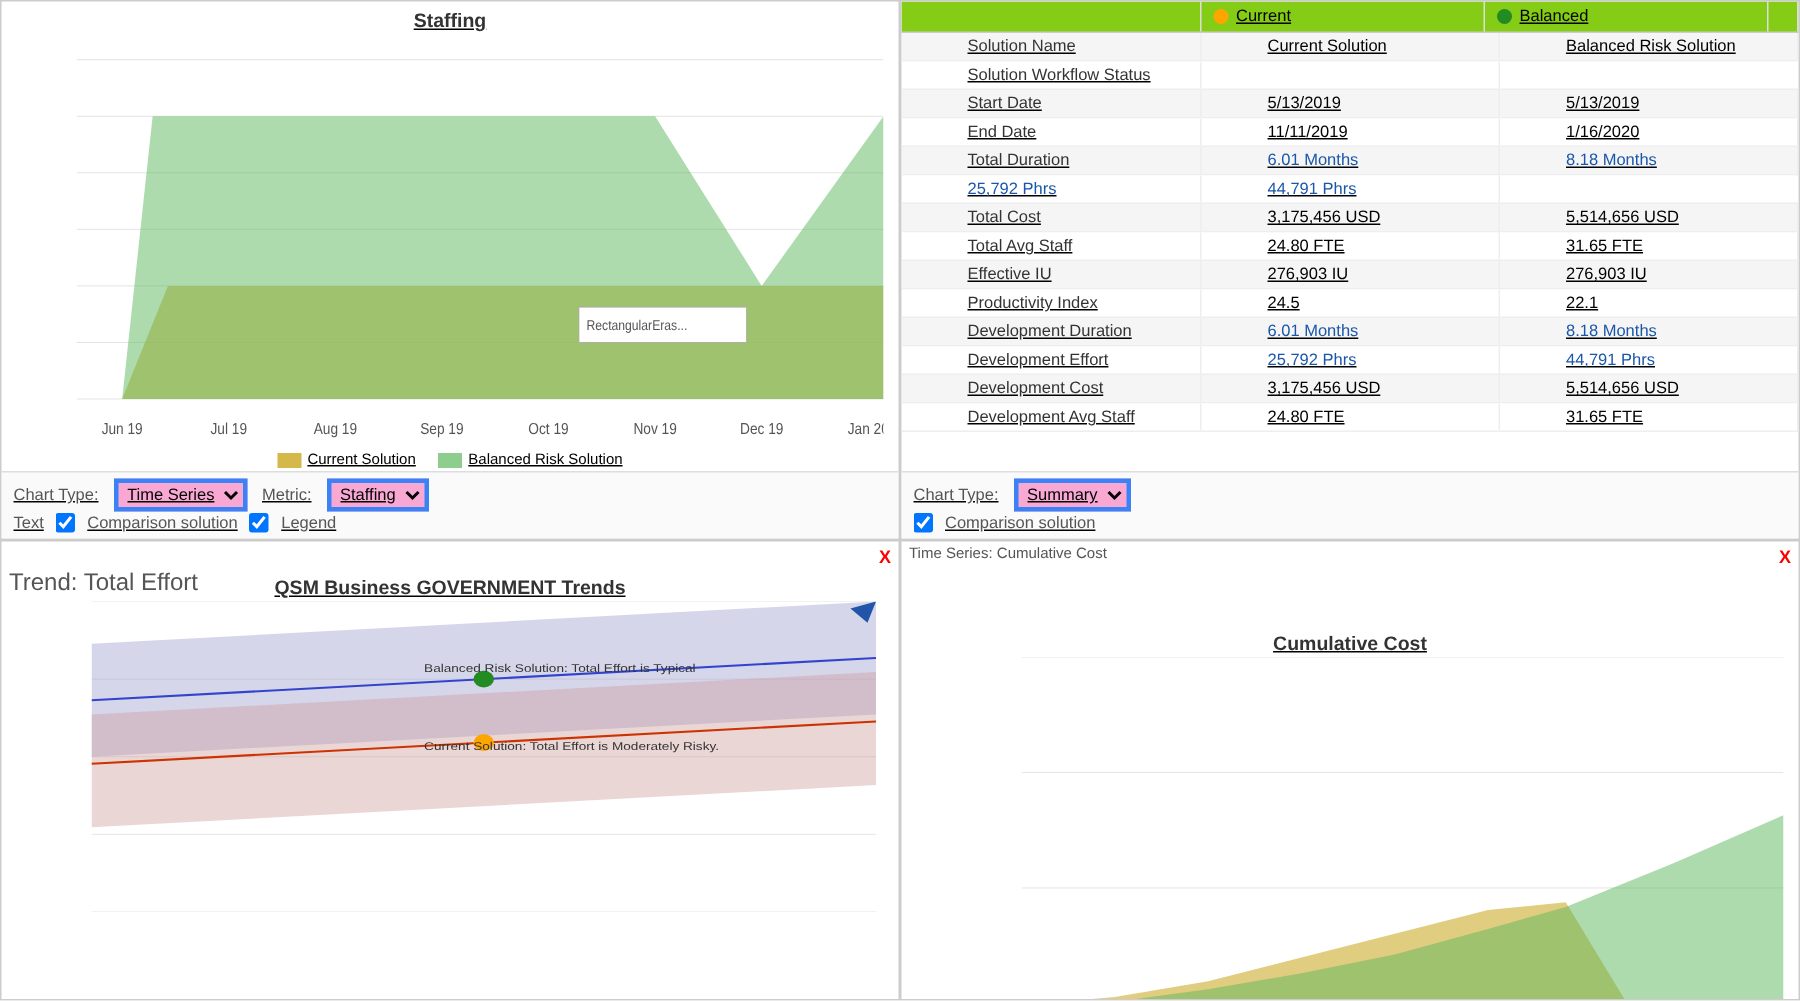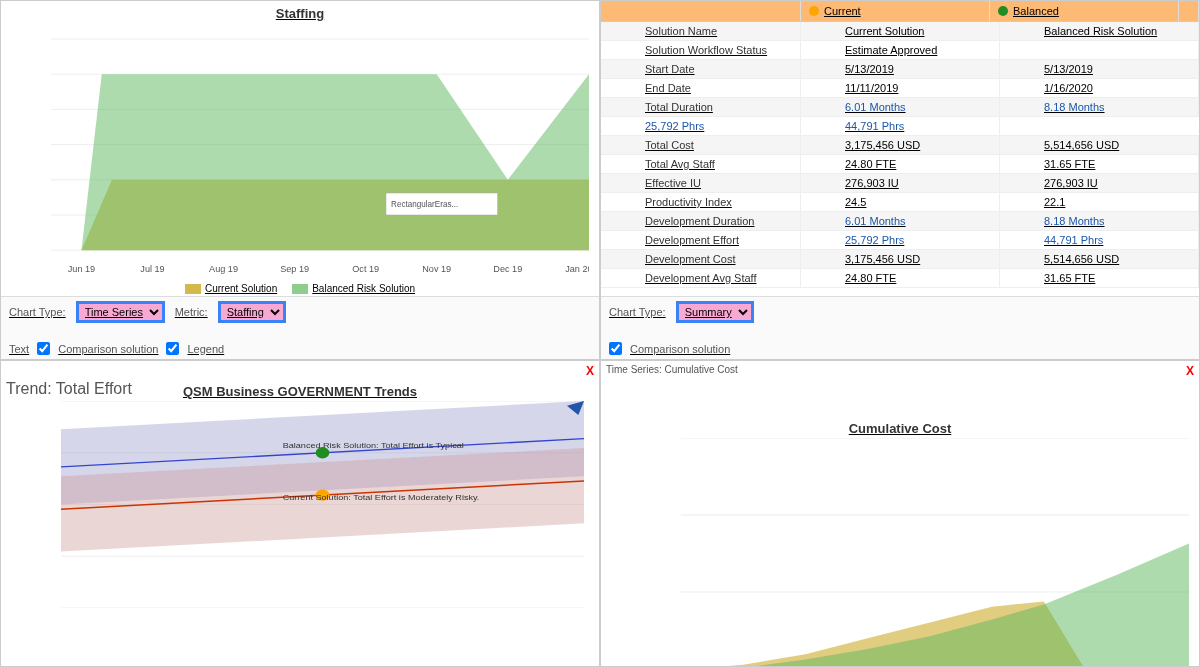--- a/index.html
+++ b/index.html
@@ -50,21 +50,21 @@
     .chart-controls {
       padding: 4px 8px 4px 8px;
       border-top: 1px solid #ddd;
       background: #fafafa;
     }
     
     .control-row {
       display: flex;
       align-items: center;
       gap: 10px;
-      margin-bottom: 19px;
+      margin-bottom: 1px;
     }
     
     .control-label {
       color: #555;
       font-size: 11px;
     }
     
     .control-select {
       font-size: 11px;
       padding: 1px 2px;
@@ -80,21 +80,21 @@
     
     
     .summary-panel {
       display: flex;
       flex-direction: column;
     }
     
     .table-header {
       display: grid;
       grid-template-columns: 200px 1fr 1fr 20px;
-      background: #fdba74;
+      background: #84cc16;
       border-bottom: 1px solid #ccc;
     }
     
     .th-cell {
       padding: 4px 8px;
       font-size: 11px;
       text-align: left;
       border-right: 1px solid #ddd;
     }
     
@@ -297,21 +297,20 @@
     </div>
 
     <div class="data-table" id="summary-table">
     <div class="data-row">
           <div class="data-cell data-cell-label">Solution Name</div>
           <div class="data-cell">Current Solution</div>
           <div class="data-cell">Balanced Risk Solution</div>
         </div>
         <div class="data-row">
           <div class="data-cell data-cell-label">Solution Workflow Status</div>
-          <div class="data-cell">Estimate Approved</div>
           <div class="data-cell"></div>
         </div>
         <div class="data-row">
           <div class="data-cell data-cell-label">Start Date</div>
           <div class="data-cell">5/13/2019</div>
           <div class="data-cell">5/13/2019</div>
         </div>
         <div class="data-row">
           <div class="data-cell data-cell-label">End Date</div>
           <div class="data-cell">11/11/2019</div>

